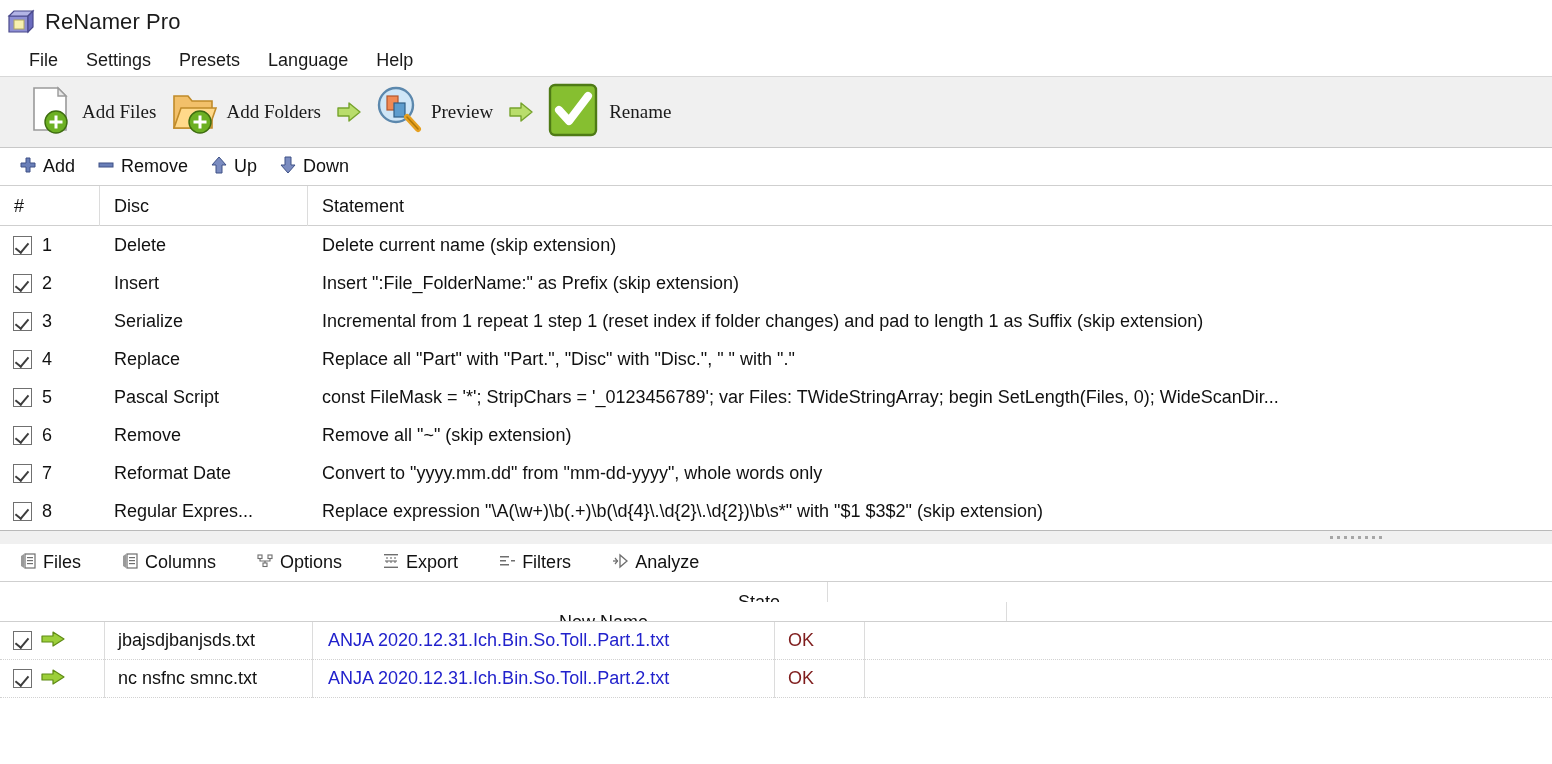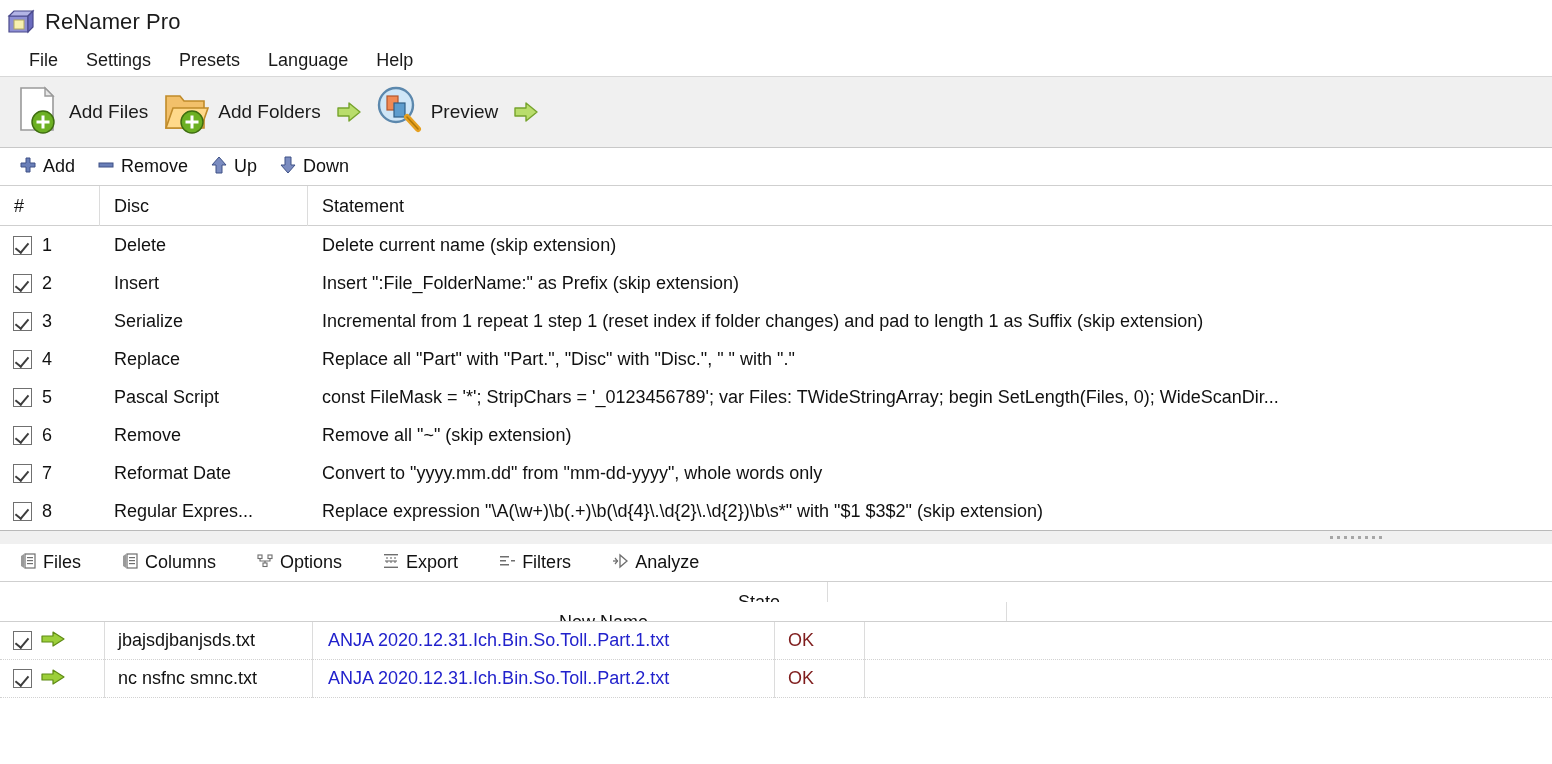--- a/index.html
+++ b/index.html
@@ -53,22 +53,23 @@
   }
 
   
   .toolbar {
     height: 72px;
     background: #f0f0f0;
     border-top: 1px solid #d8d8d8;
     border-bottom: 1px solid #c8c8c8;
     display: flex;
     align-items: center;
-    padding-left: 8px;
+    padding-left: 21px;
     gap: 0px;
+    font-family: Liberation Serif, serif;
   }
   .tb-btn {
     display: flex;
     align-items: center;
     gap: 8px;
     padding: 3px 8px 3px 4px;
     cursor: default;
     border: 1px solid transparent;
   }
   .tb-label { font-size: 19px; color: #1a1a1a; white-space: nowrap; }
@@ -291,20 +292,29 @@
       </span>
       <span class="tb-label">Preview</span>
     </div>
 
     <span class="tb-arrow">
       <svg width="26" height="24" viewBox="0 0 26 24">
         <path d="M2 8 L13 8 L13 3 L24 12 L13 21 L13 16 L2 16 Z" fill="#b9dd6c" stroke="#76a32c" stroke-width="1.4" stroke-linejoin="round"></path>
       </svg>
     </span>
 
+    <div class="tb-btn">
+      <span>
+        <svg width="56" height="56" viewBox="0 0 56 56">
+          <rect x="5" y="3" width="46" height="50" rx="5" fill="#86bf30" stroke="#4e7a15" stroke-width="2.4"></rect>
+          <path d="M14 28 L24 39 L43 14" fill="none" stroke="#ffffff" stroke-width="8" stroke-linecap="round" stroke-linejoin="round"></path>
+        </svg>
+      </span>
+      <span class="tb-label">Rename</span>
+    </div>
   </div>
 
   <div class="rulesbar">
     <div class="rb-btn">
       <span>
         <svg width="18" height="18" viewBox="0 0 18 18">
           <path d="M7 2 L11 2 L11 7 L16 7 L16 11 L11 11 L11 16 L7 16 L7 11 L2 11 L2 7 L7 7 Z" fill="#6a7fb8" stroke="#3e5186" stroke-width="1"></path>
         </svg>
       </span>
       <span class="rb-label">Add</span>

